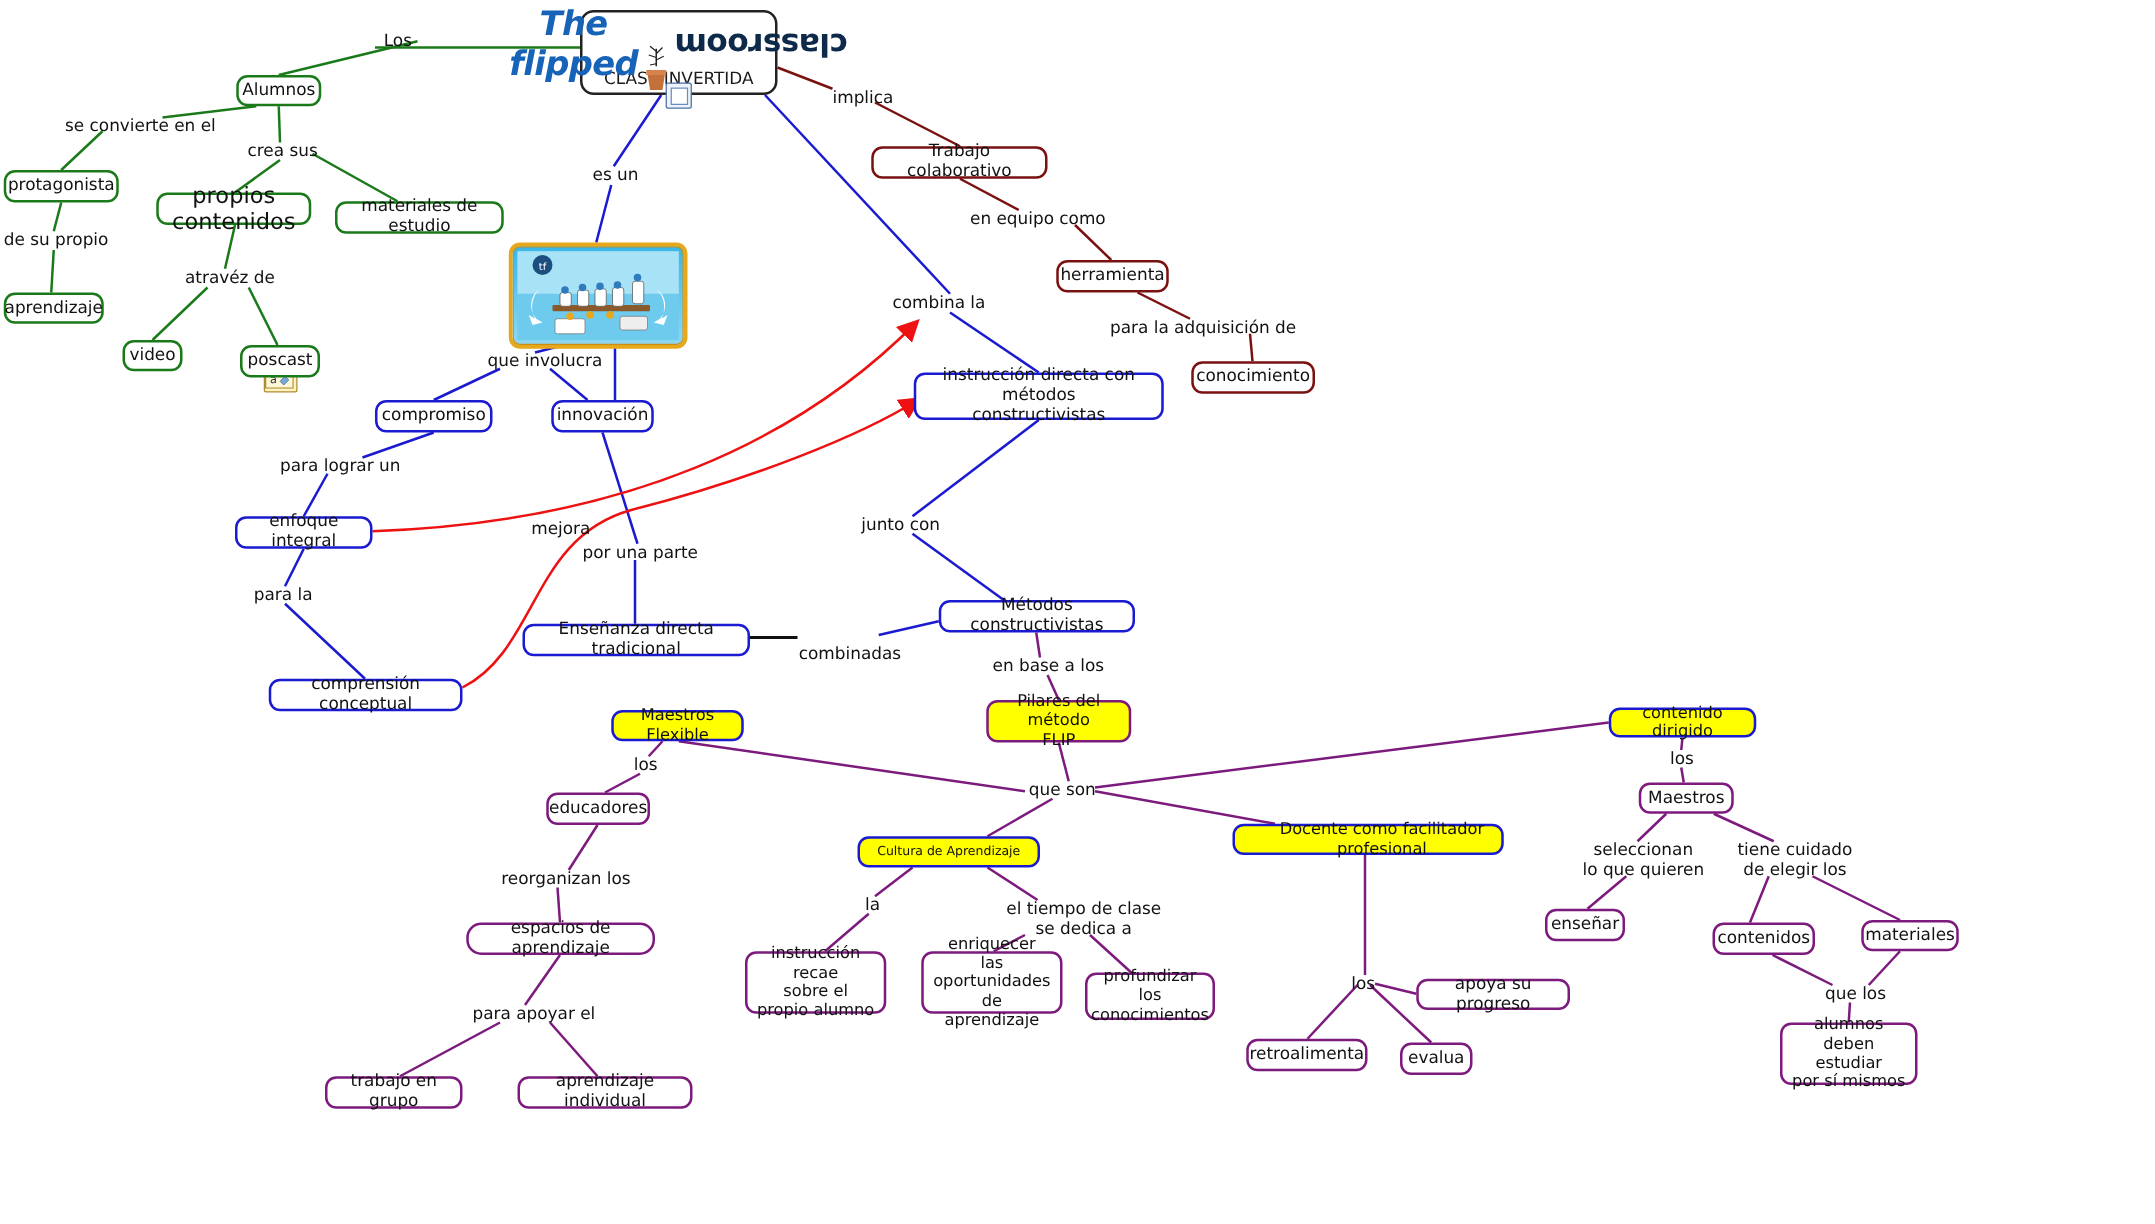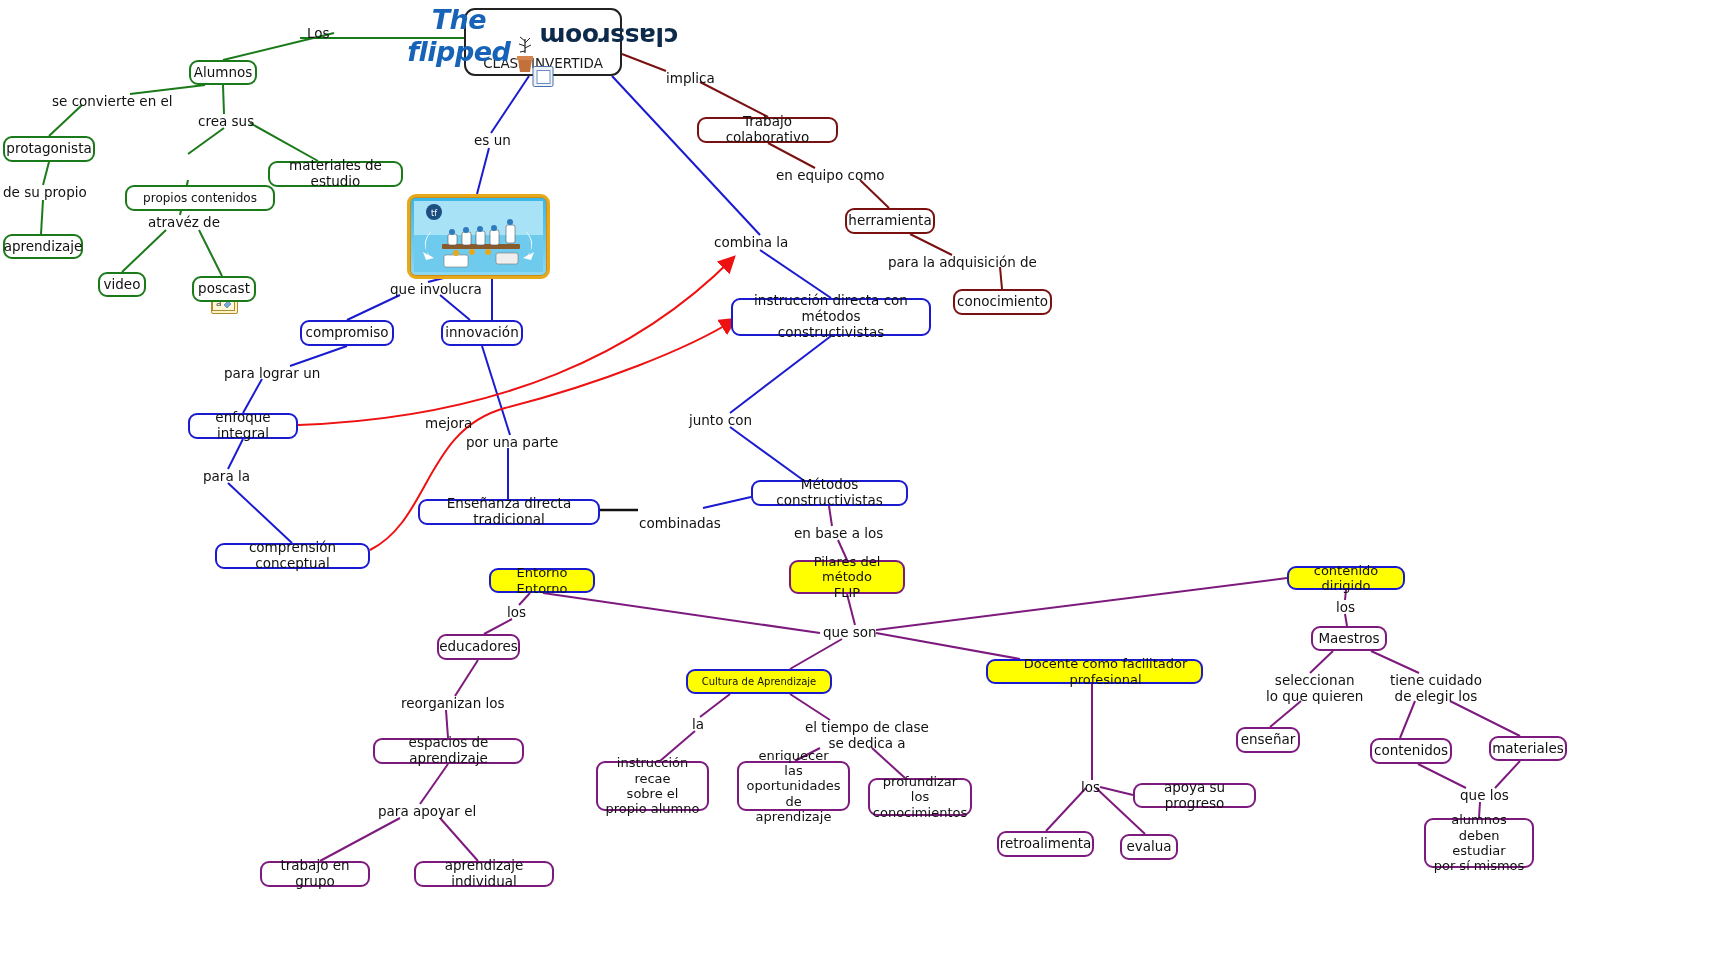--- a/index.html
+++ b/index.html
@@ -205,43 +205,43 @@
       <rect x="0.5" y="0.5" width="22" height="16" fill="#fff8d8" stroke="#b08a30"></rect>
       <text x="4" y="12" font-size="9" fill="#333" font-family="DejaVu Sans">a</text>
       <path d="M12 11 l4 -4 l3 3 l-4 4 z" fill="#7aa9d6" stroke="#3a6ea5" stroke-width="0.6"></path>
     </svg>
   </div>
 
   <div id="node-layer">
       <div class="node n-green" style="left: 189px; top: 60px; width: 68px; height: 25px; font-size: 13.5px;">Alumnos</div>
       <div class="node n-green" style="left: 3px; top: 136px; width: 92px; height: 26px; font-size: 13.5px;">protagonista</div>
       <div class="node n-green" style="left: 3px; top: 234px; width: 80px; height: 25px; font-size: 13.5px;">aprendizaje</div>
-      <div class="node n-green" style="left: 125px; top: 154px; width: 150px; height: 26px; font-size: 12px; margin-top: 31px;">propios contenidos</div>
+      <div class="node n-green" style="left: 125px; top: 154px; width: 124px; height: 26px; font-size: 18px;">propios contenidos</div>
       <div class="node n-green" style="left: 268px; top: 161px; width: 135px; height: 26px; font-size: 13.5px;">materiales de estudio</div>
       <div class="node n-green" style="left: 98px; top: 272px; width: 48px; height: 25px; font-size: 13.5px;">video</div>
       <div class="node n-green" style="left: 192px; top: 276px; width: 64px; height: 26px; font-size: 13.5px;">poscast</div>
       <div class="node n-darkred" style="left: 697px; top: 117px; width: 141px; height: 26px; font-size: 13.5px;">Trabajo colaborativo</div>
       <div class="node n-darkred" style="left: 845px; top: 208px; width: 90px; height: 26px; font-size: 13.5px;">herramienta</div>
       <div class="node n-darkred" style="left: 953px; top: 289px; width: 99px; height: 26px; font-size: 13.5px;">conocimiento</div>
       <div class="node n-blue" style="left: 300px; top: 320px; width: 94px; height: 26px; font-size: 13.5px;">compromiso</div>
       <div class="node n-blue" style="left: 441px; top: 320px; width: 82px; height: 26px; font-size: 13.5px;">innovación</div>
       <div class="node n-blue" style="left: 731px; top: 298px; width: 200px; height: 38px; font-size: 13.5px;">instrucción directa con métodos
 constructivistas</div>
       <div class="node n-blue" style="left: 188px; top: 413px; width: 110px; height: 26px; font-size: 13.5px;">enfoque integral</div>
       <div class="node n-blue" style="left: 215px; top: 543px; width: 155px; height: 26px; font-size: 13.5px;">comprensión conceptual</div>
       <div class="node n-blue" style="left: 418px; top: 499px; width: 182px; height: 26px; font-size: 13.5px;">Enseñanza directa tradicional</div>
       <div class="node n-blue" style="left: 751px; top: 480px; width: 157px; height: 26px; font-size: 13.5px;">Métodos constructivistas</div>
       <div class="node n-yellow-purple" style="left: 789px; top: 560px; width: 116px; height: 34px; font-size: 13px;">Pilares del método
 FLIP</div>
-      <div class="node n-yellow-blue" style="left: 489px; top: 568px; width: 106px; height: 25px; font-size: 13px;">Entorno Entorno</div>
+      <div class="node n-yellow-blue" style="left: 489px; top: 568px; width: 106px; height: 25px; font-size: 13px;">Maestros Flexible</div>
       <div class="node n-yellow-blue" style="left: 686px; top: 669px; width: 146px; height: 25px; font-size: 10px;">Cultura de Aprendizaje</div>
       <div class="node n-yellow-blue" style="left: 986px; top: 659px; width: 217px; height: 25px; font-size: 13px; padding-left: 29px;">Docente como facilitador profesional</div>
       <div class="node n-yellow-blue" style="left: 1287px; top: 566px; width: 118px; height: 24px; font-size: 13px;">contenido dirigido</div>
       <div class="node n-purple" style="left: 437px; top: 634px; width: 83px; height: 26px; font-size: 13.5px;">educadores</div>
-      <div class="node n-purple" style="left: 373px; top: 738px; width: 151px; height: 26px; font-size: 13.5px;">espacios de aprendizaje</div>
+      <div class="node n-purple" style="left: 373px; top: 738px; width: 151px; height: 26px; font-size: 13.5px; border-radius: 12px;">espacios de aprendizaje</div>
       <div class="node n-purple" style="left: 260px; top: 861px; width: 110px; height: 26px; font-size: 13.5px;">trabajo en grupo</div>
       <div class="node n-purple" style="left: 414px; top: 861px; width: 140px; height: 26px; font-size: 13.5px;">aprendizaje individual</div>
       <div class="node n-purple" style="left: 596px; top: 761px; width: 113px; height: 50px; font-size: 13px;">instrucción recae
 sobre el
 propio alumno</div>
       <div class="node n-purple" style="left: 737px; top: 761px; width: 113px; height: 50px; font-size: 13px;">enriquecer
 las oportunidades
 de aprendizaje</div>
       <div class="node n-purple" style="left: 868px; top: 778px; width: 104px; height: 38px; font-size: 13px;">profundizar los
 conocimientos</div>

